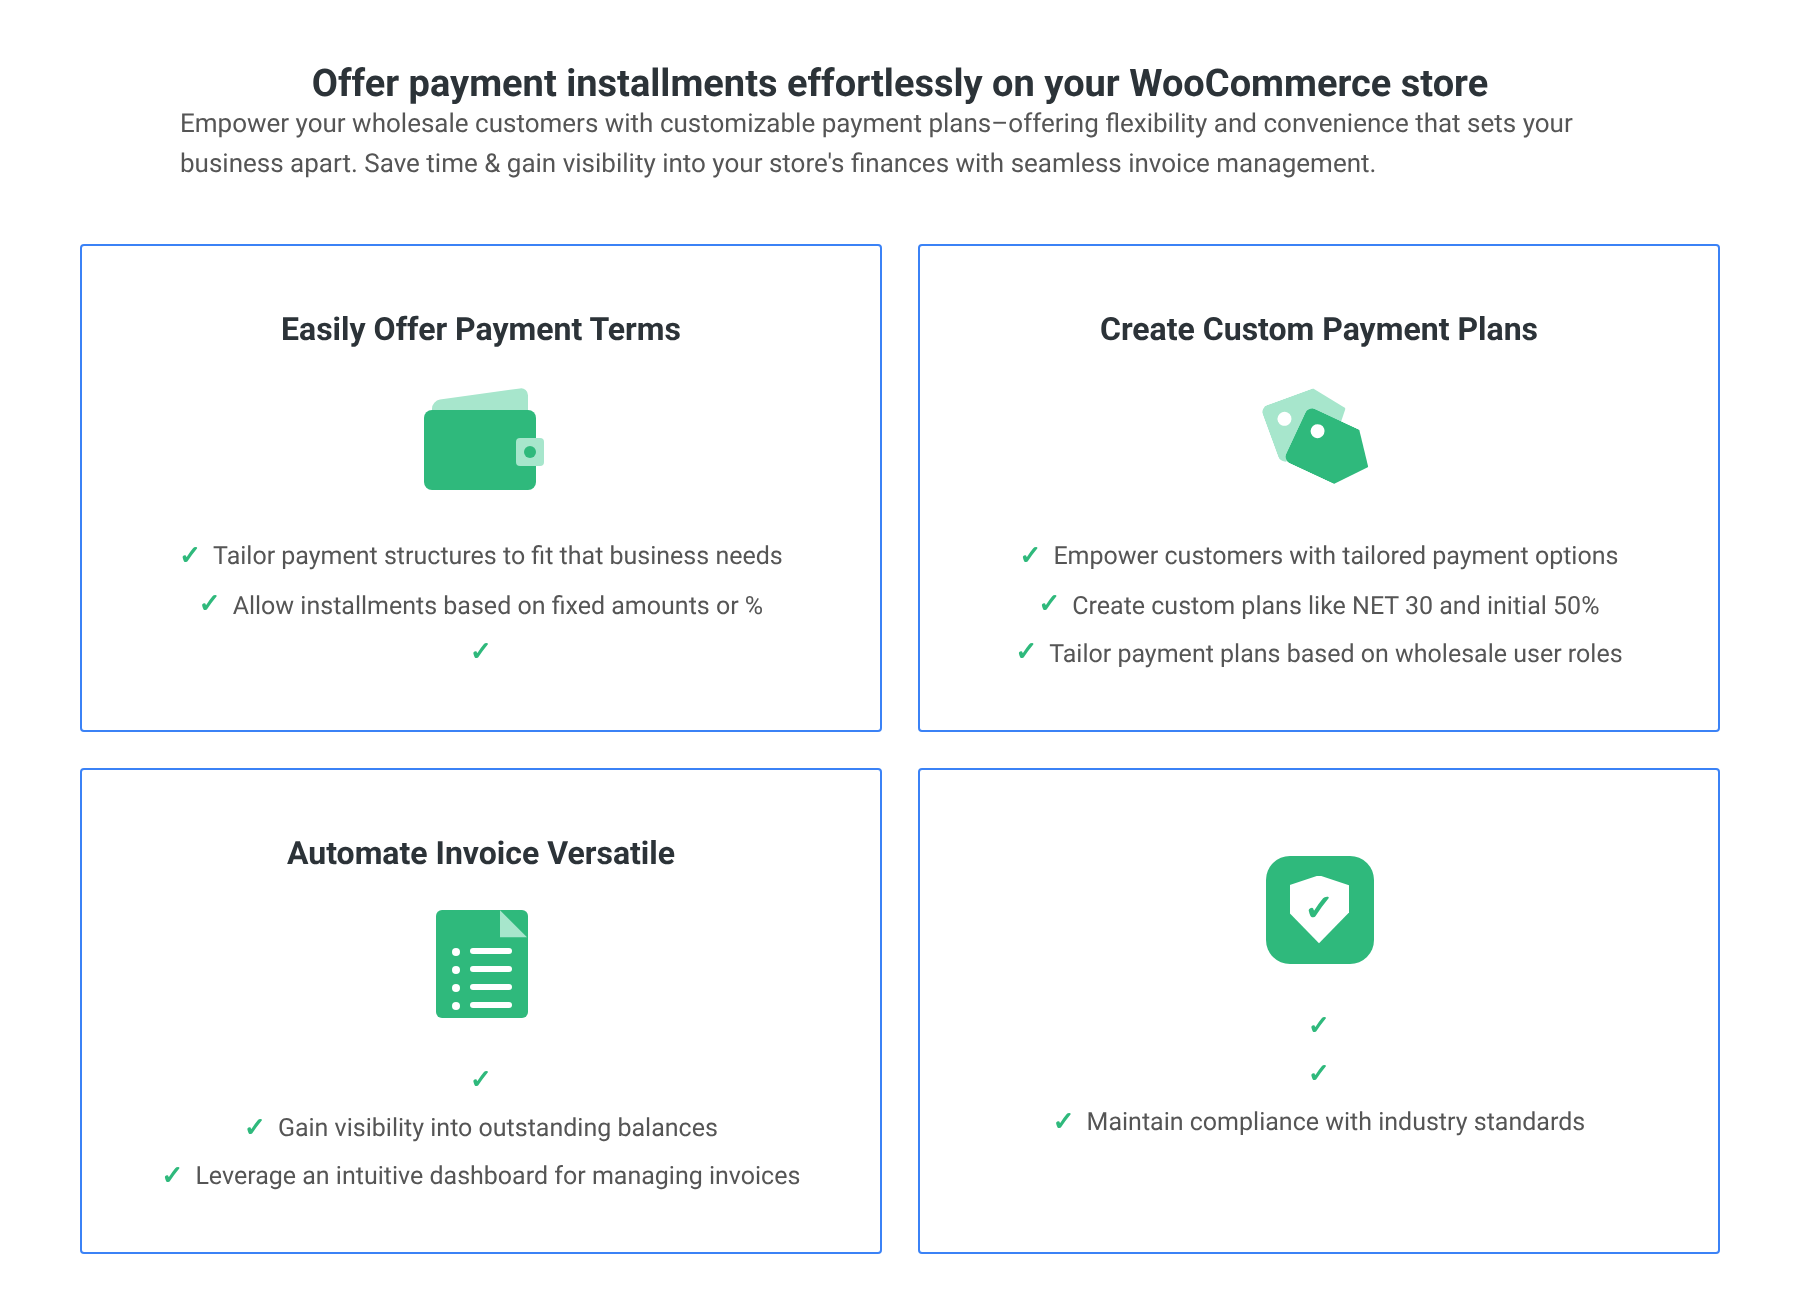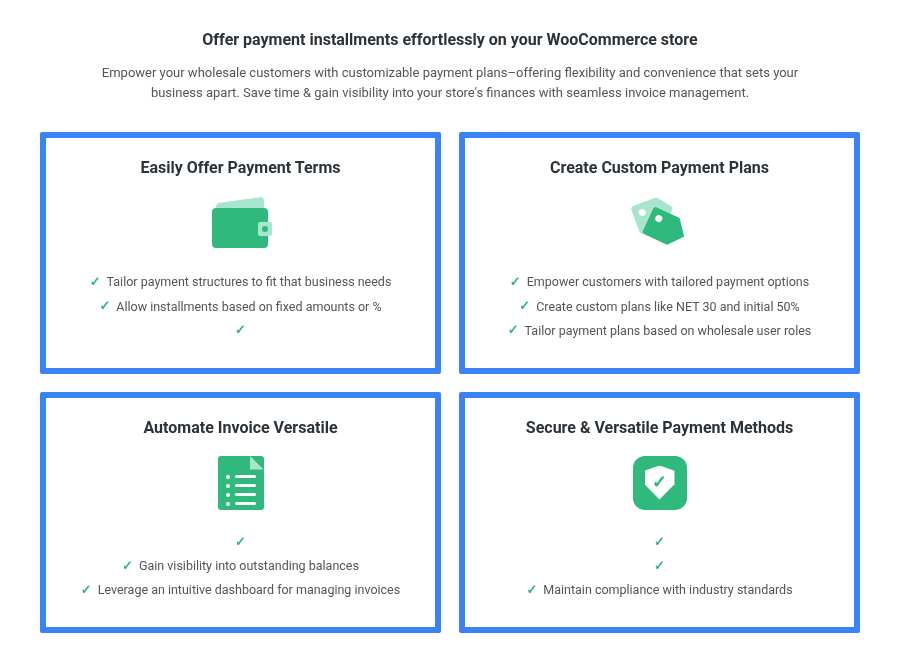--- a/index.html
+++ b/index.html
@@ -7,42 +7,41 @@
       font-family: -apple-system, BlinkMacSystemFont, "Segoe UI", Roboto, "Helvetica Neue", Arial, sans-serif;
       background: #ffffff;
       width: 900px;
       color: #333;
     }
     .container {
       padding: 30px 40px 20px;
     }
     .page-title {
       text-align: center;
-      font-size: 16px;
+      font-size: 19px;
       font-weight: 700;
       color: #2c3338;
-      margin-bottom: 14px;
     }
     .page-subtitle {
-      text-align: center;
+      text-align: left;
       font-size: 13px;
       color: #555;
       line-height: 1.5;
       max-width: 720px;
       margin: 0 auto 30px;
     }
     .grid {
       display: grid;
       grid-template-columns: 1fr 1fr;
       gap: 18px;
     }
     .card {
-      border: 6px solid #3b82f6;
+      border: 1px solid #3b82f6;
       border-radius: 2px;
-      padding: 20px 20px 22px;
+      padding: 32px 20px 22px;
       text-align: center;
     }
     .card-title {
       font-size: 16px;
       font-weight: 700;
       color: #2c3338;
       margin-bottom: 16px;
     }
     .card-icon {
       margin: 8px auto 20px;
@@ -271,21 +270,20 @@
             <span>Gain visibility into outstanding balances</span>
           </li>
         <li>
             <span class="check">✓</span>
             <span>Leverage an intuitive dashboard for managing invoices</span>
           </li>
       </ul>
     </div>
 
     <div class="card">
-      <h2 class="card-title">Secure &amp; Versatile Payment Methods</h2>
       <div class="card-icon">
         <div class="shieldbox">
           <div class="shield">
               <span class="shield-check">✓</span>
             </div>
         </div>
       </div>
       <ul class="bullet-list">
         <li>
             <span class="check">✓</span>

